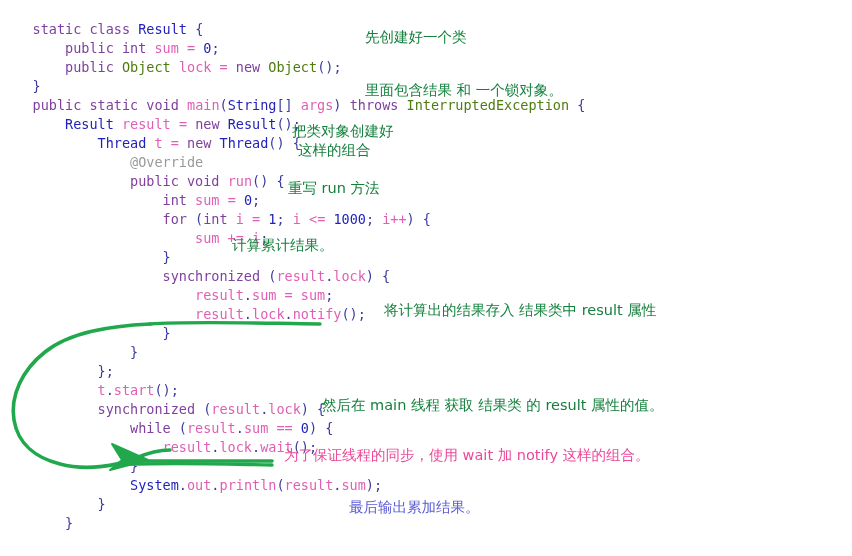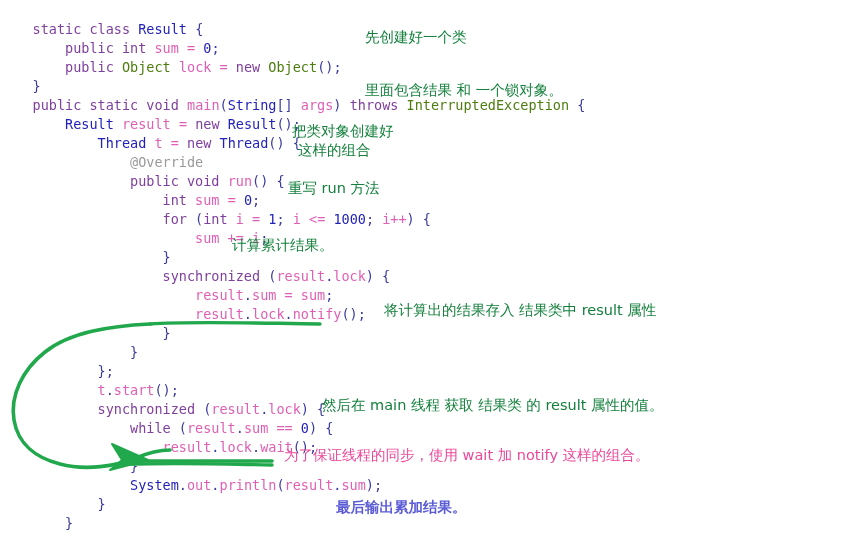--- a/index.html
+++ b/index.html
@@ -95,16 +95,16 @@
   <div id="notes">
       <div class="note-abs note-red" style="left: 365px; top: 28px;">先创建好一个类</div>
       <div class="note-abs note-red" style="left: 365px; top: 55px; margin-top: 26px;">里面包含结果 和 一个锁对象。</div>
       <div class="note-abs note-red" style="left: 292px; top: 122px;">把类对象创建好</div>
       <div class="note-abs note-red" style="left: 298px; top: 141px;">这样的组合</div>
       <div class="note-abs note-red" style="left: 288px; top: 179px;">重写 run 方法</div>
       <div class="note-abs note-red" style="left: 232px; top: 236px;">计算累计结果。</div>
       <div class="note-abs note-red" style="left: 356px; top: 301px; margin-left: 28px;">将计算出的结果存入 结果类中 result 属性</div>
       <div class="note-abs note-red" style="left: 322px; top: 396px;">然后在 main 线程 获取 结果类 的 result 属性的值。</div>
       <div class="note-abs note-green" style="left: 284px; top: 446px;">为了保证线程的同步，使用 wait 加 notify 这样的组合。</div>
-      <div class="note-abs note-blue" style="left: 336px; top: 498px; font-weight: bold;">最后输出累加结果。</div>
+      <div class="note-abs note-blue" style="left: 349px; top: 498px;">最后输出累加结果。</div>
     </div>
 
 </div>
 
 </body></html>

